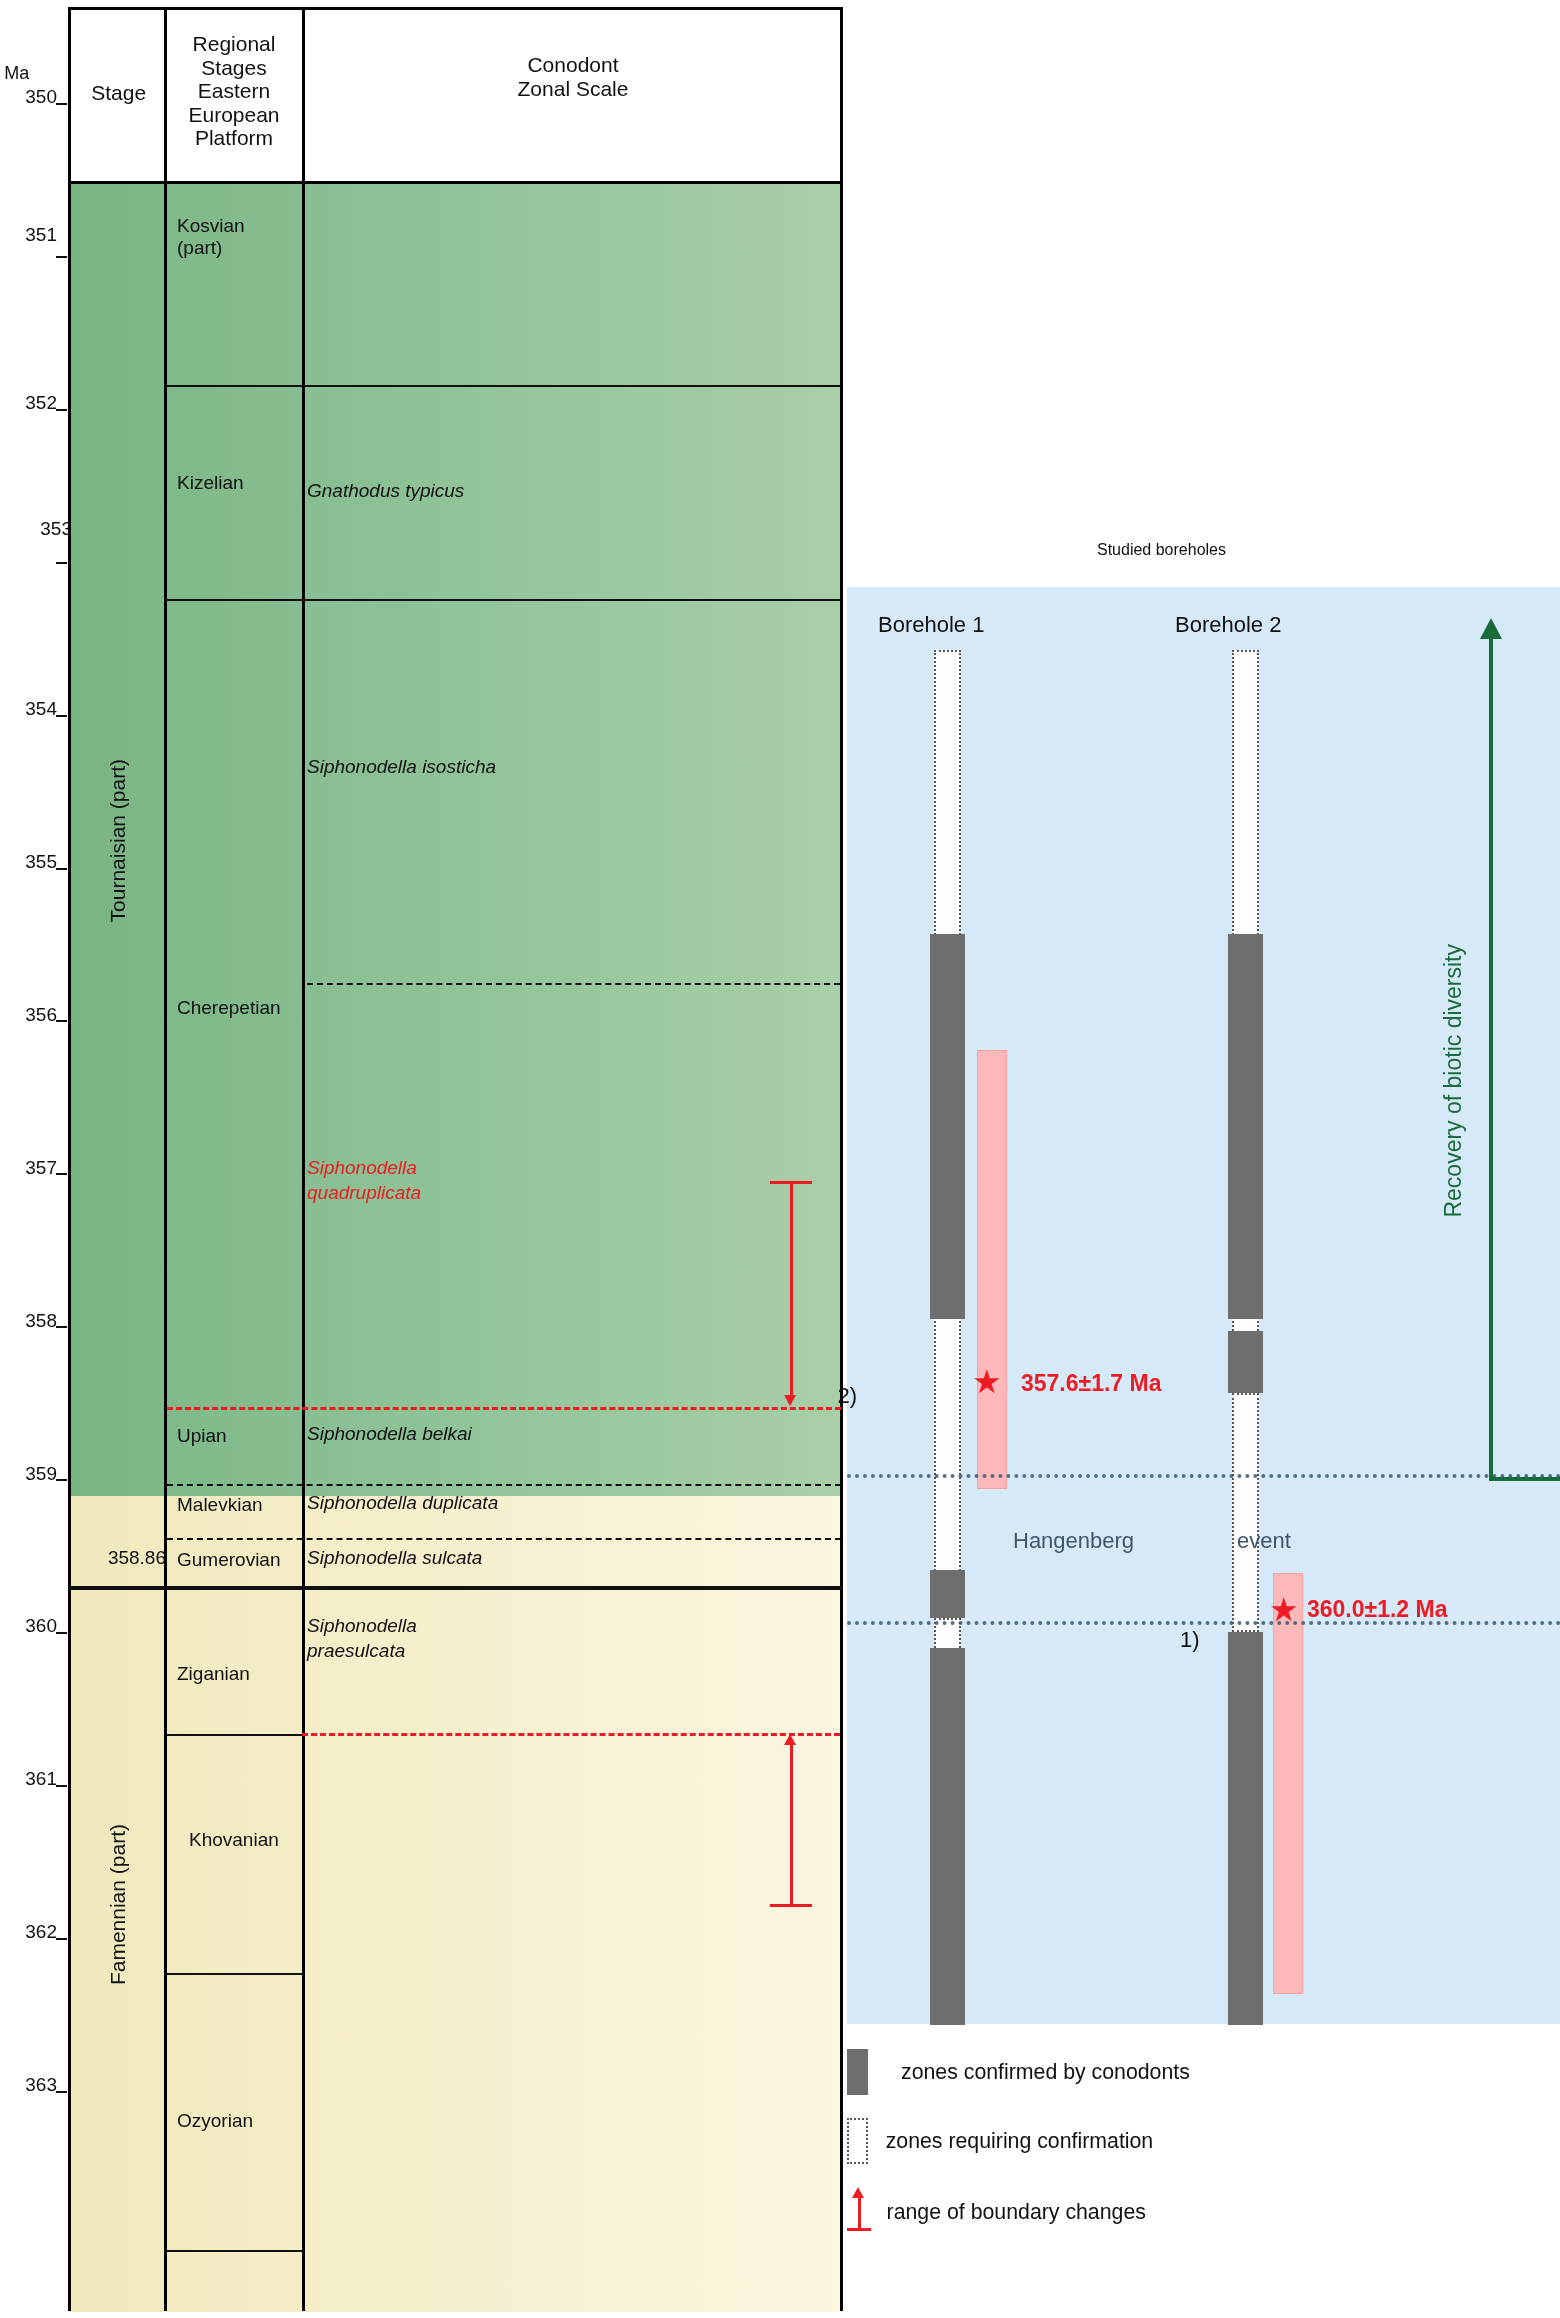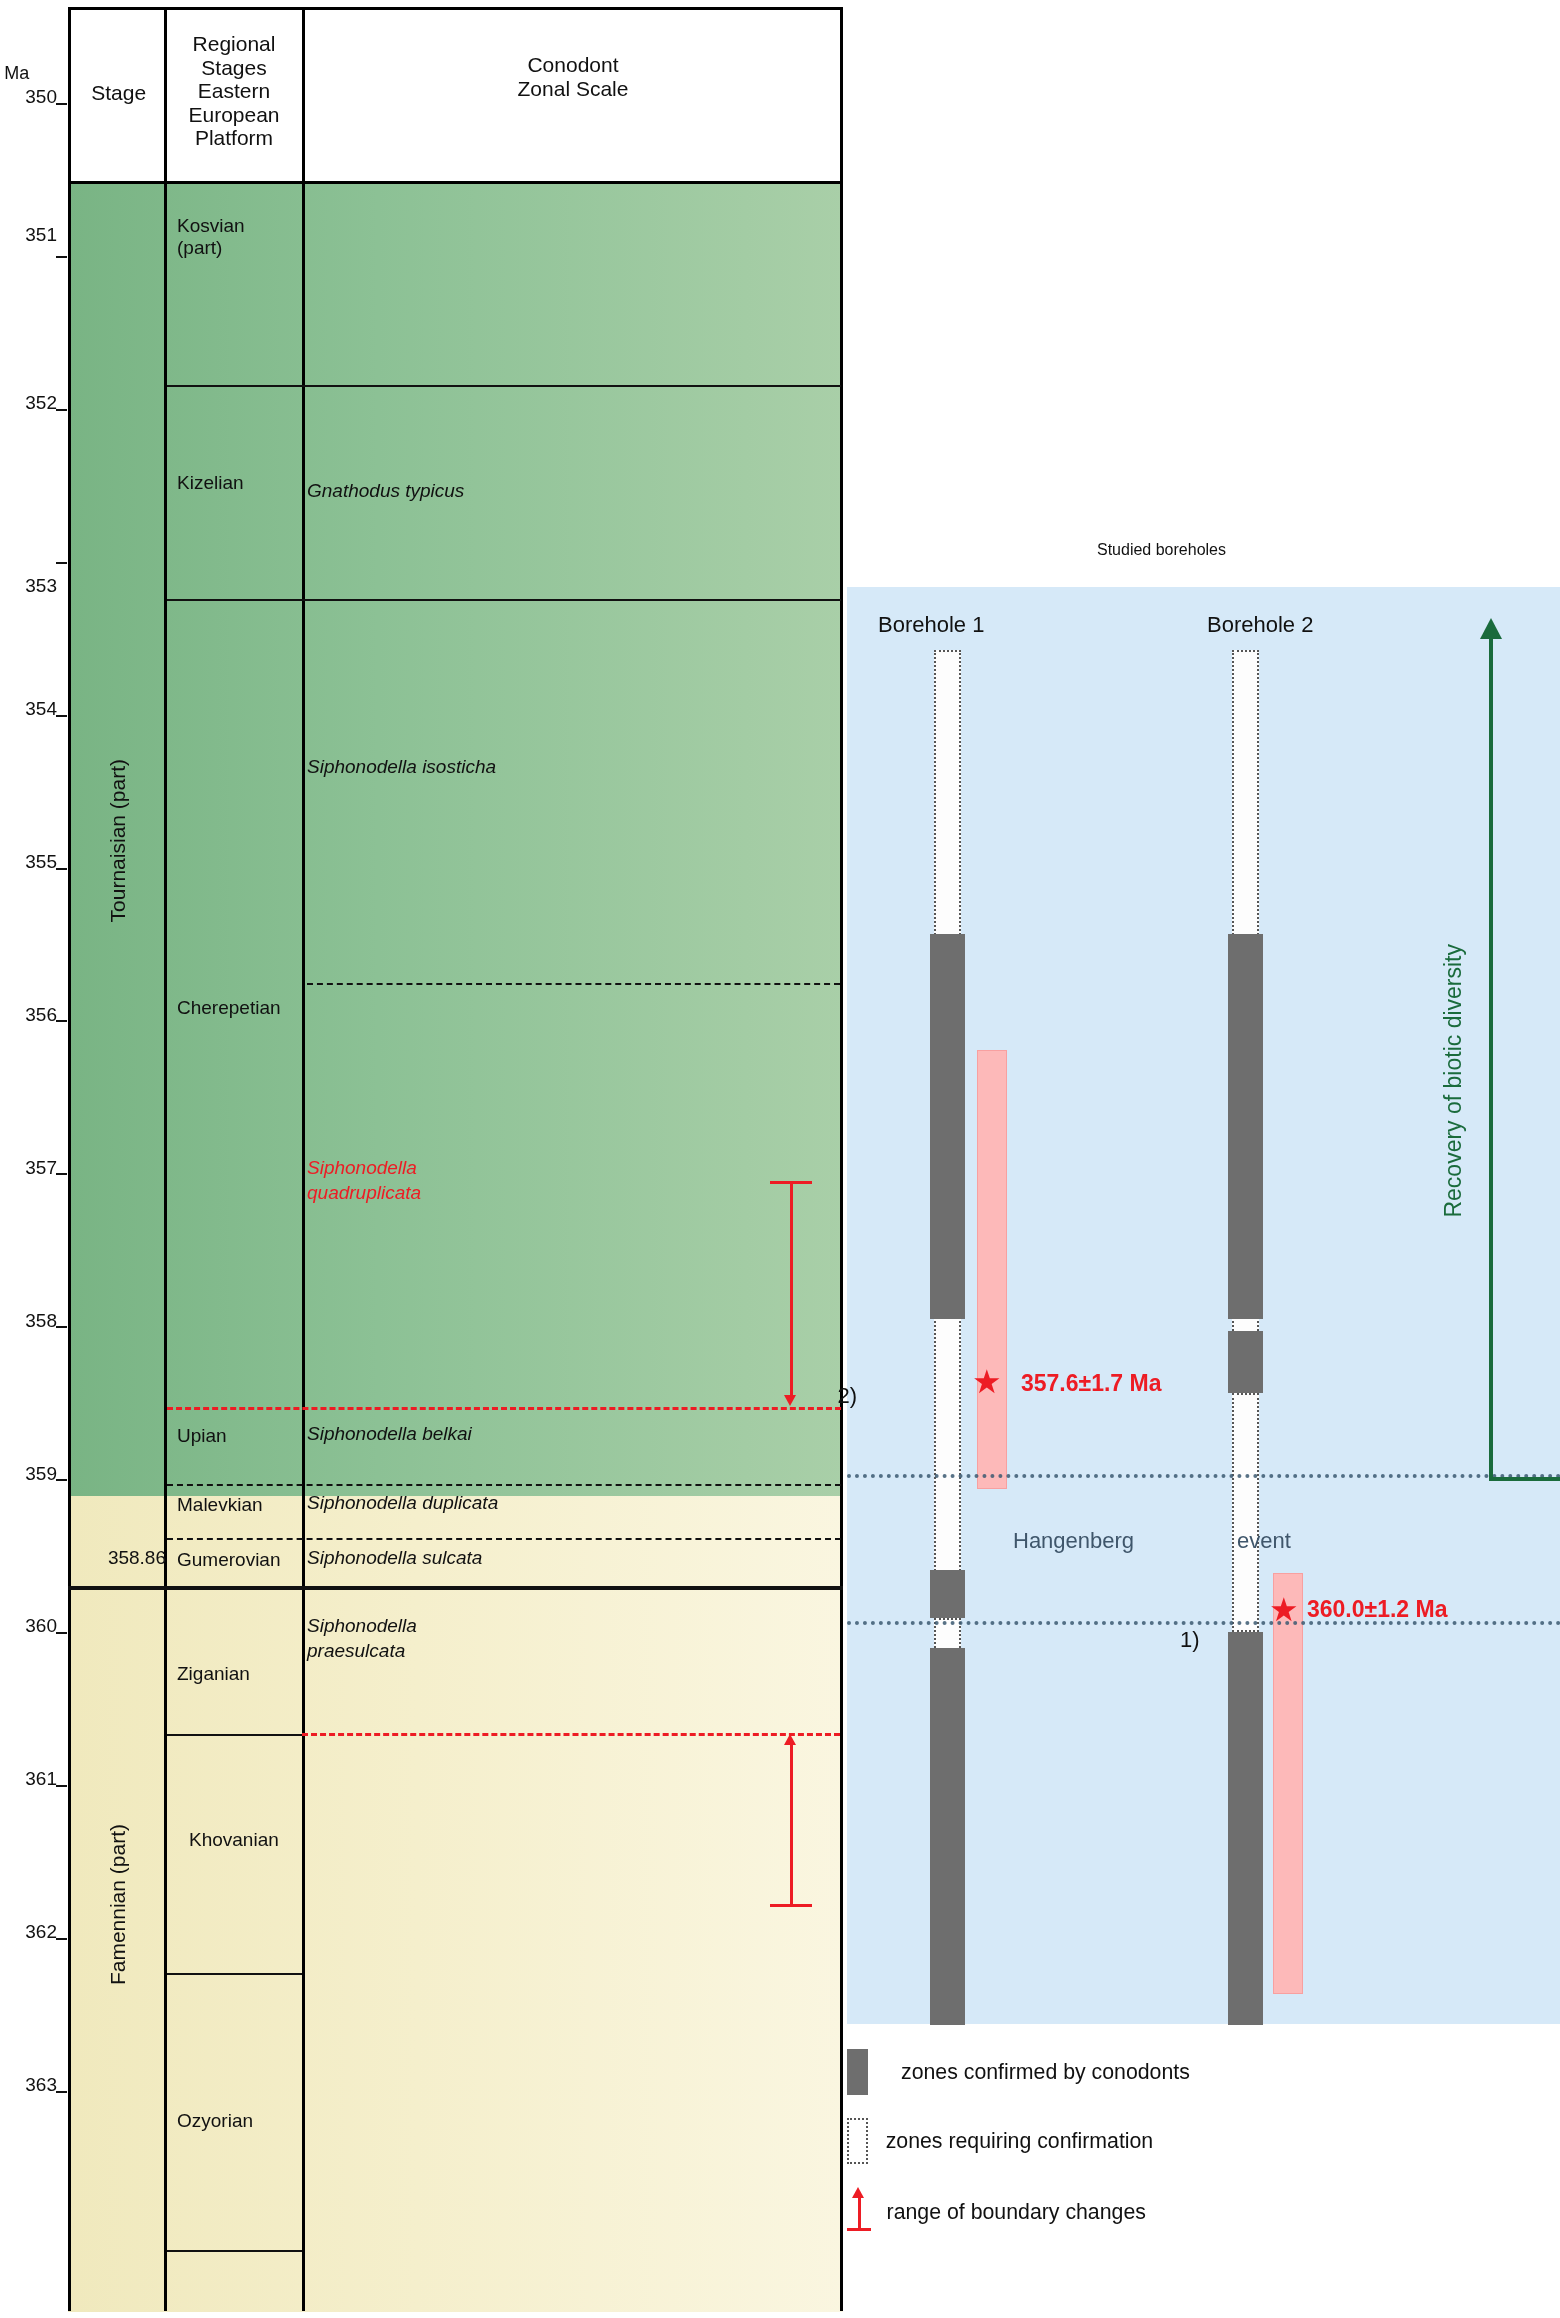--- a/index.html
+++ b/index.html
@@ -84,21 +84,21 @@
 
     <div class="tick-lbl" style="top:86px;">350</div>
     <div class="tick-mark" style="top:103px;"></div>
 
     <div class="tick-lbl" style="top:224px;">351</div>
     <div class="tick-mark" style="top:256px;"></div>
 
     <div class="tick-lbl" style="top:392px;">352</div>
     <div class="tick-mark" style="top:409px;"></div>
 
-    <div class="tick-lbl" style="top:575px;">353</div>
+    <div class="tick-lbl" style="top:518px;margin-left:15px;">353</div>
     <div class="tick-mark" style="top:562px;"></div>
 
     <div class="tick-lbl" style="top:698px;">354</div>
     <div class="tick-mark" style="top:715px;"></div>
 
     <div class="tick-lbl" style="top:851px;">355</div>
     <div class="tick-mark" style="top:868px;"></div>
 
     <div class="tick-lbl" style="top:1004px;">356</div>
     <div class="tick-mark" style="top:1020px;"></div>
@@ -232,21 +232,21 @@
       <div class="rbar-v" style="left:722px;top:1737px;height:162px;"></div>
       <div class="arrow-up" style="left:716px;top:1727px;"></div>
     </div>
   </div>
 
   <div class="panel-title" style="left:1097px;top:541px;">Studied boreholes</div>
 
   <div id="panel">
 
     <div class="bh-title" style="left:31px;top:25px;">Borehole 1</div>
-    <div class="bh-title" style="left:328px;top:25px;margin-left:32px;">Borehole 2</div>
+    <div class="bh-title" style="left:328px;top:25px;">Borehole 2</div>
 
     <div class="core-dotted" style="left:87px;top:63px;width:27px;height:936px;"></div>
     <div class="core-solid" style="left:83px;top:347px;width:35px;height:385px;"></div>
     <div class="core-solid" style="left:83px;top:983px;width:35px;height:48px;"></div>
     <div class="core-dotted" style="left:87px;top:1031px;width:27px;height:42px;"></div>
     <div class="core-solid" style="left:83px;top:1061px;width:35px;height:377px;"></div>
     <div class="pinkbar" style="left:130px;top:463px;width:30px;height:439px;"></div>
 
     <div class="core-dotted" style="left:385px;top:63px;width:27px;height:936px;"></div>
     <div class="core-solid" style="left:381px;top:347px;width:35px;height:385px;"></div>

